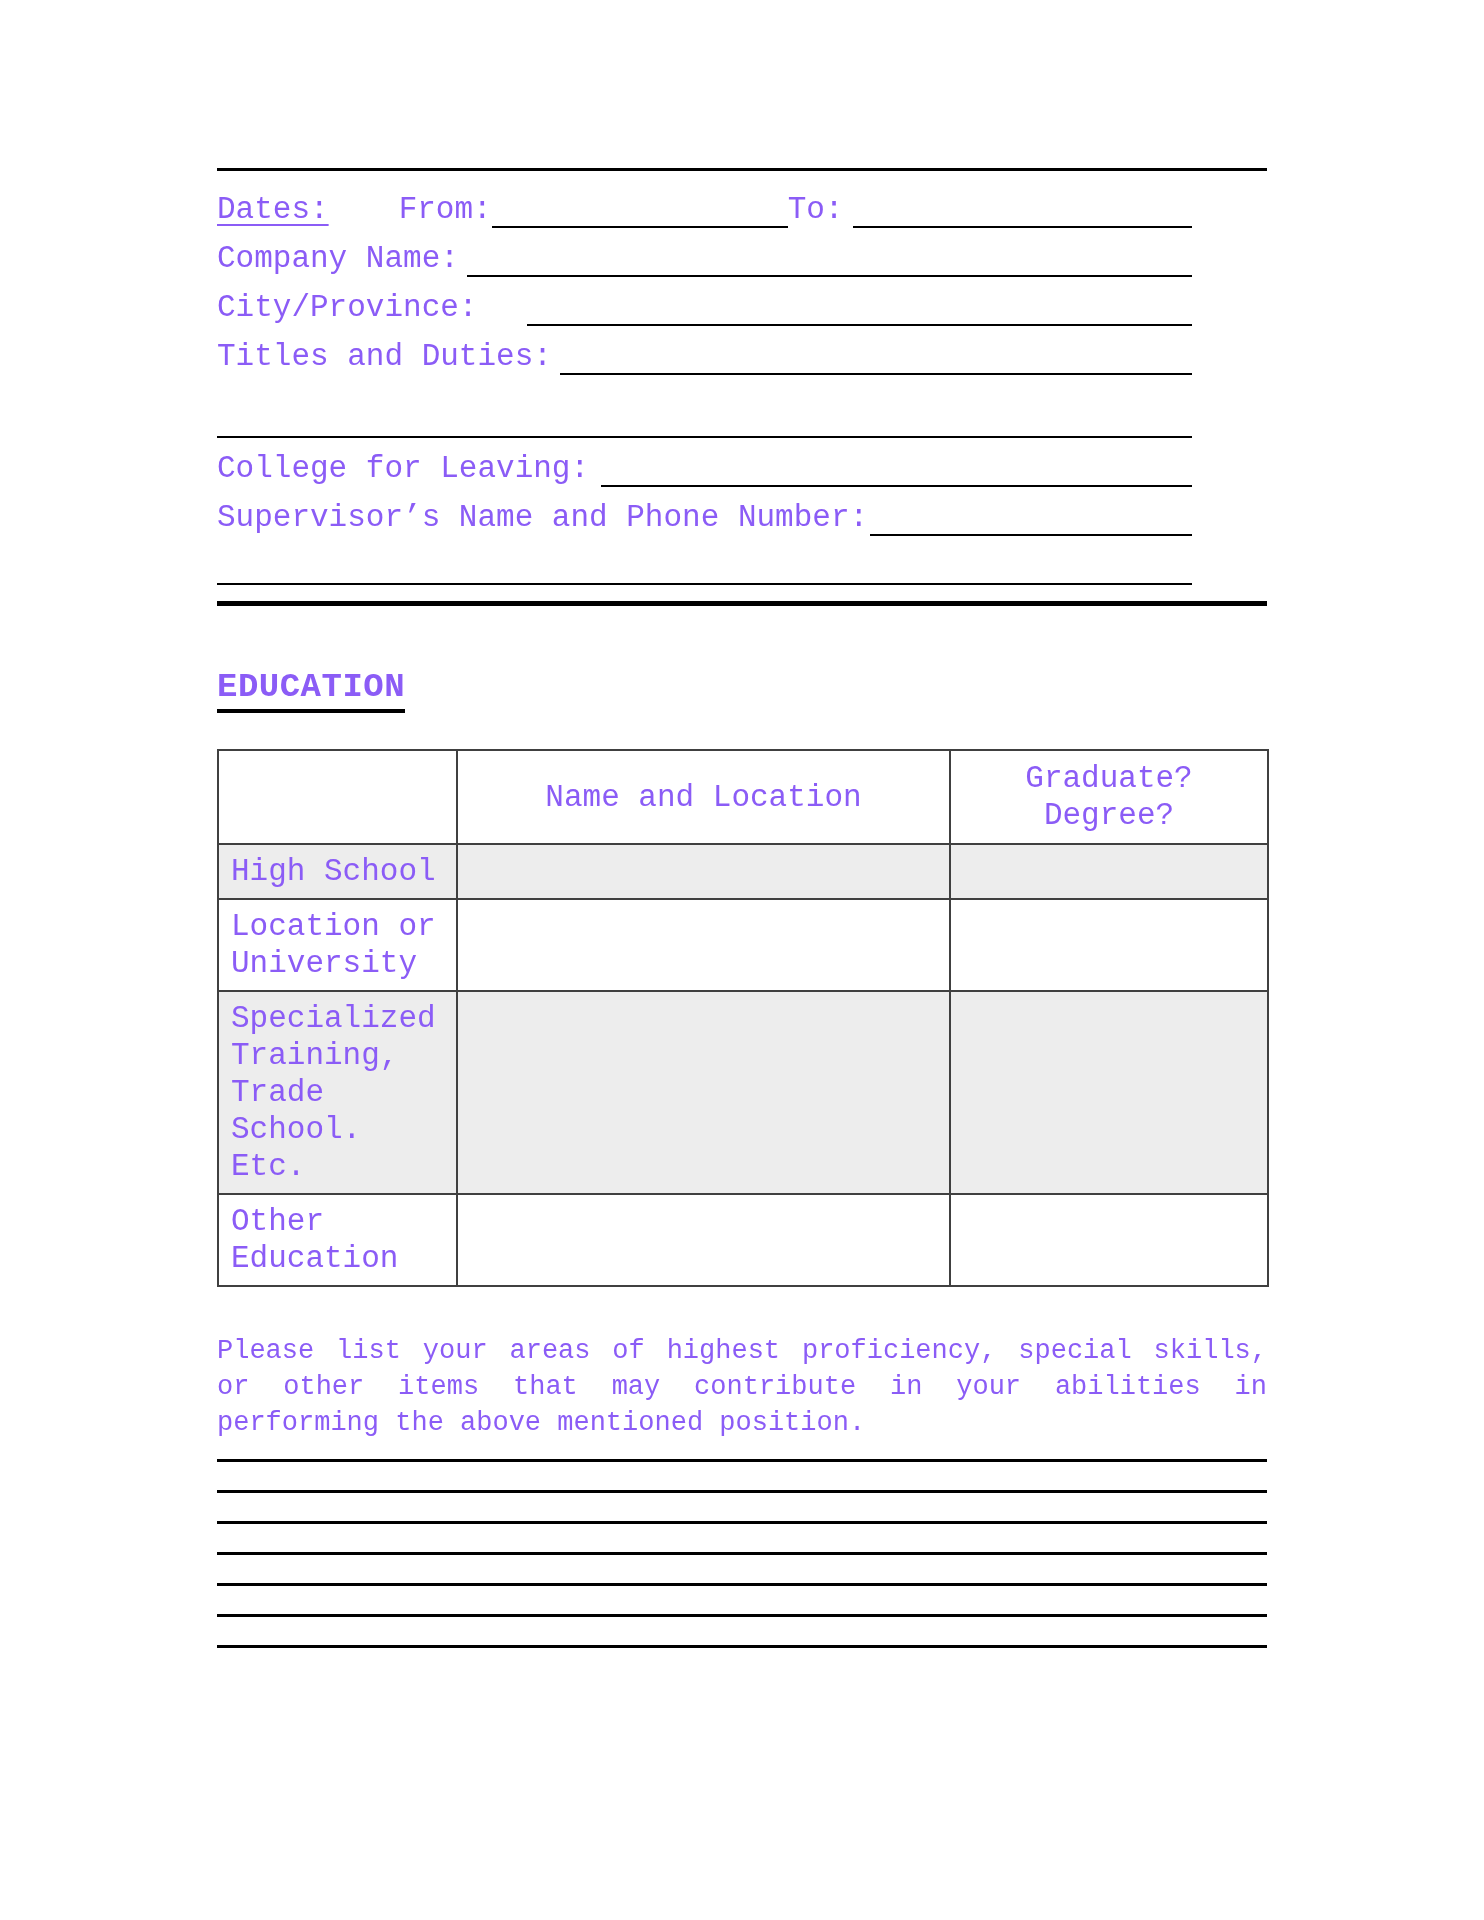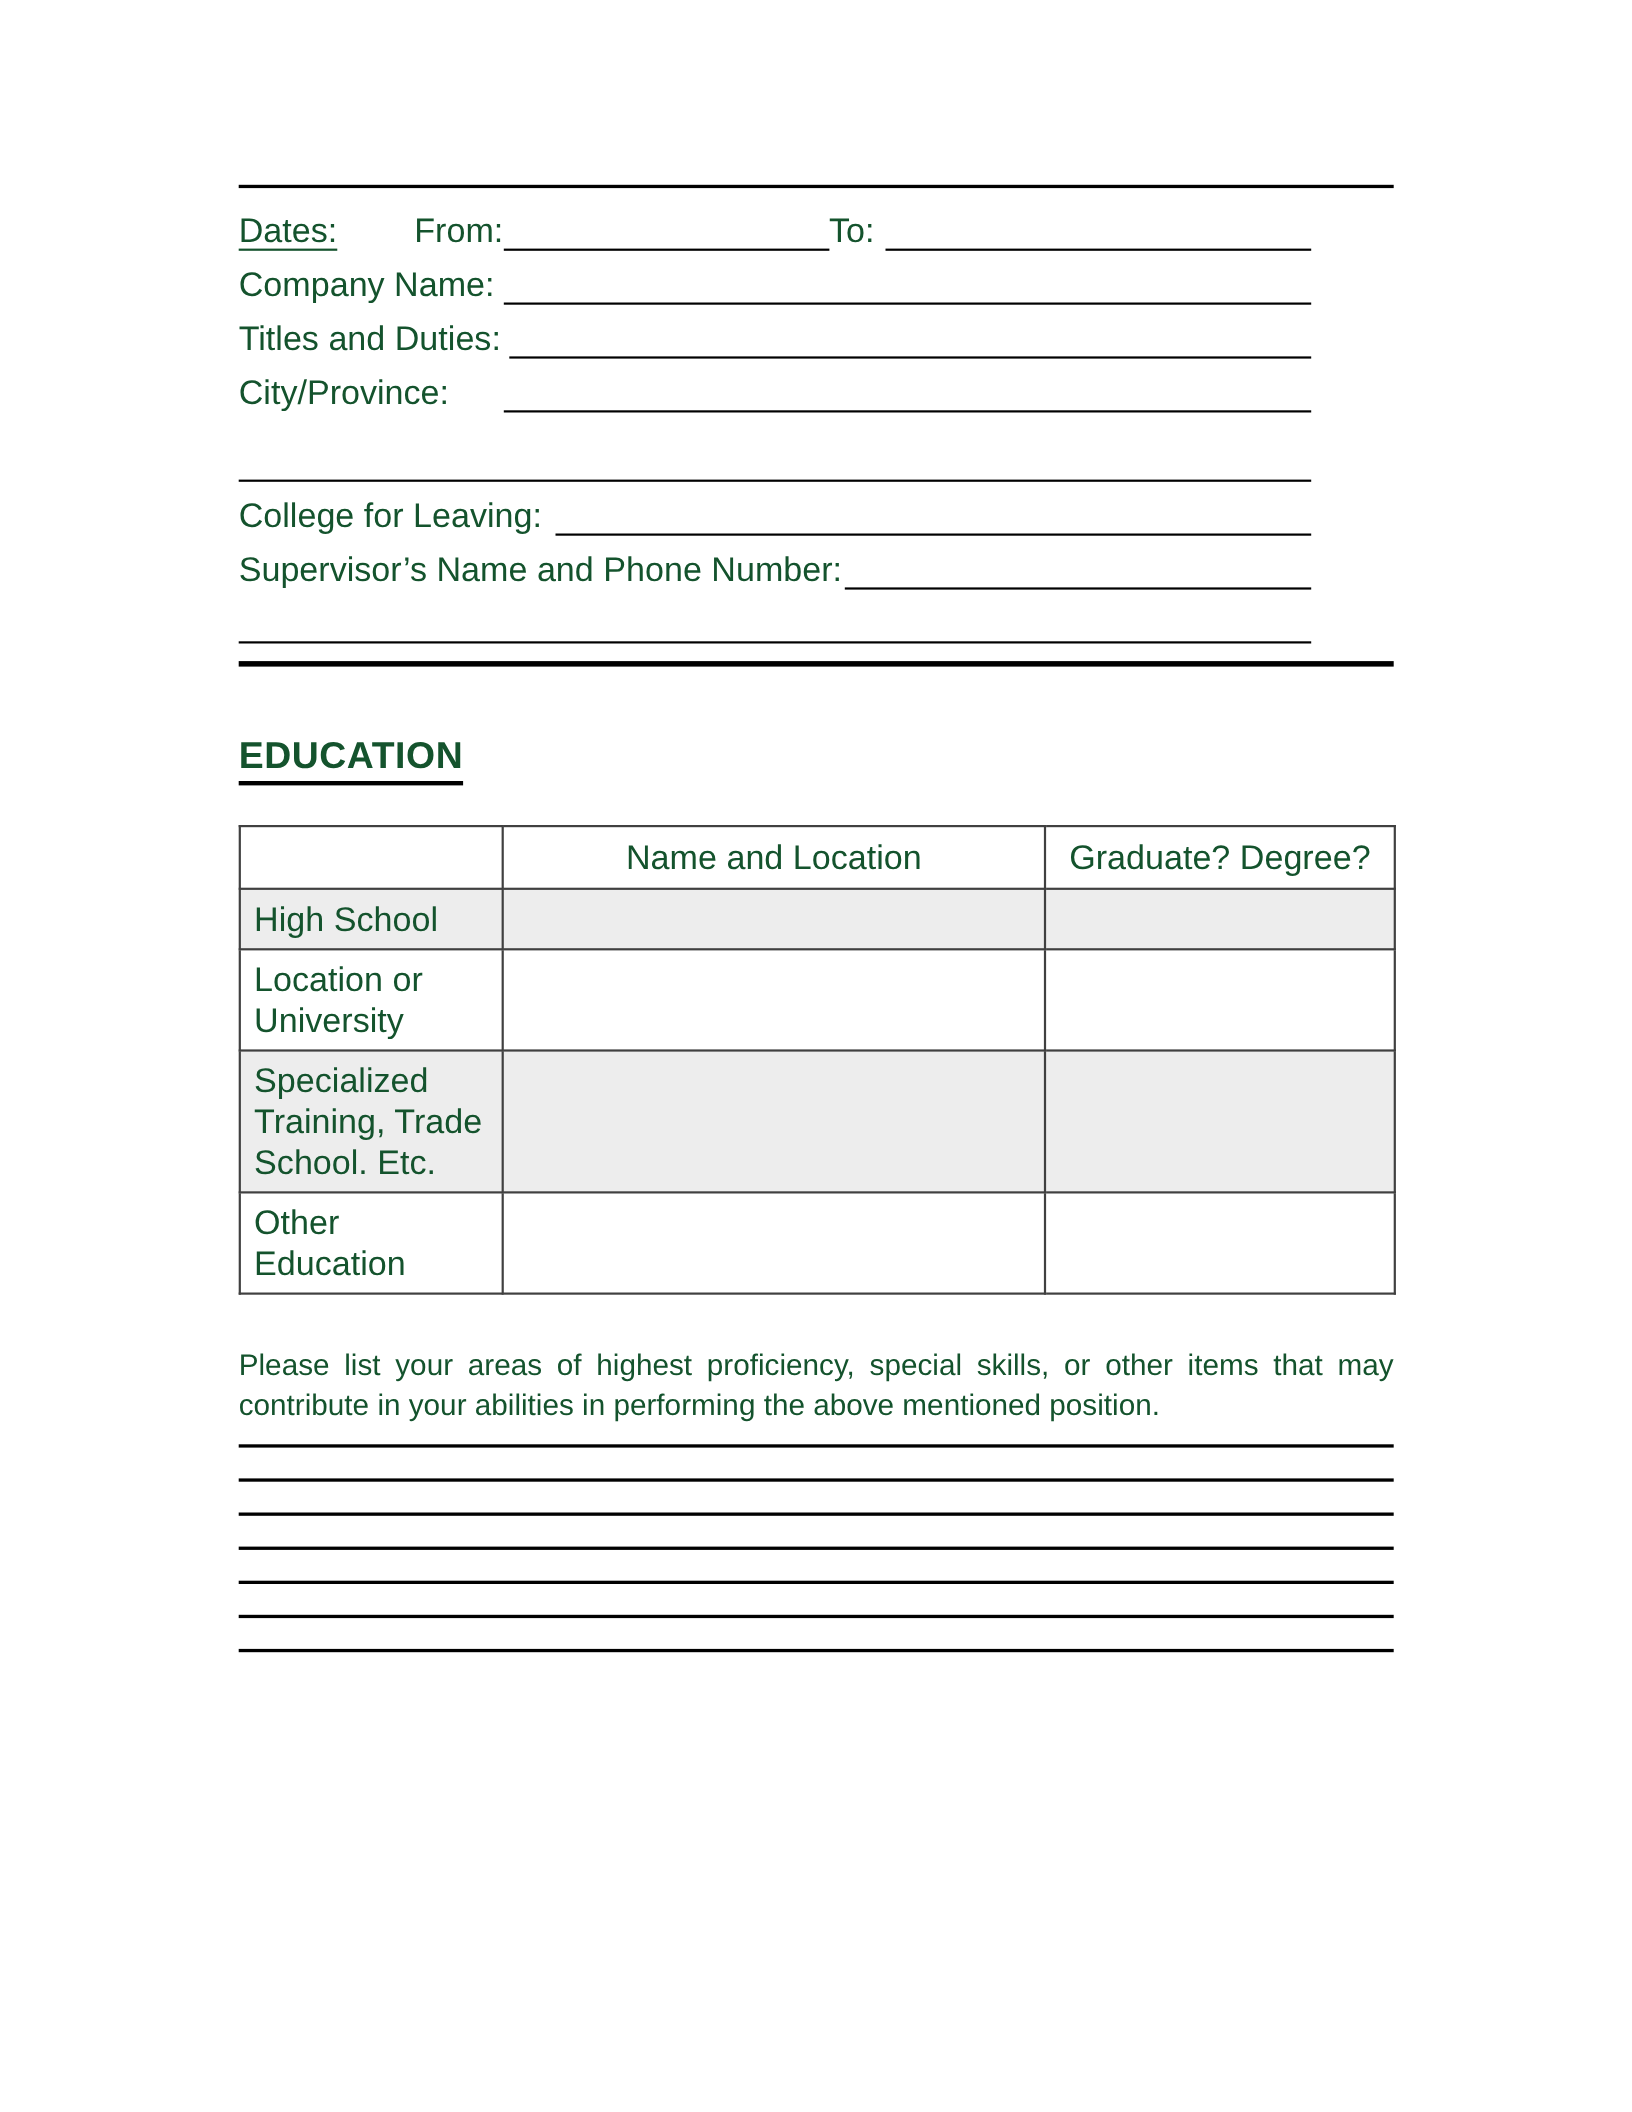--- a/index.html
+++ b/index.html
@@ -1,22 +1,22 @@
 <!DOCTYPE html>
 <html><head>
 <meta charset="utf-8">
 <style>
   html,body { margin:0; padding:0; background:#fff; }
   .page {
     position: relative;
     width: 1484px;
     height: 1828px;
     background: #ffffff;
-    color: #14532d;
-    font-family: Liberation Sans, sans-serif;
+    color: #8b5cf6;
+    font-family: Liberation Mono, monospace;
     overflow: hidden;
   }
   .content { margin-left: 217px; width: 1050px; }
 
   .top-rule { margin-top: 168px; border-top: 3px solid #000; height: 0; }
 
   .form-rows { margin-top: 14px; font-size: 31px; }
   .frow { display: flex; height: 49px; line-height: 49px; padding-right: 75px; }
   .frow .lbl { white-space: pre; }
   .blank {
@@ -101,27 +101,27 @@
         <span class="lbl">To:</span>
         <span class="blank gap10"></span>
       </div>
 
       <div class="frow">
         <span class="lbl">Company Name:</span>
         <span class="blank gap8"></span>
       </div>
 
       <div class="frow">
+        <span class="lbl">City/Province:</span>
+        <span class="blank gap50"></span>
+      </div>
+
+      <div class="frow">
         <span class="lbl">Titles and Duties:</span>
         <span class="blank gap8"></span>
-      </div>
-
-      <div class="frow">
-        <span class="lbl">City/Province:</span>
-        <span class="blank gap50"></span>
       </div>
 
       <div class="spacer14"></div>
 
       <div class="frow">
         <span class="blank"></span>
       </div>
 
       <div class="frow">
         <span class="lbl">College for Leaving:</span>

